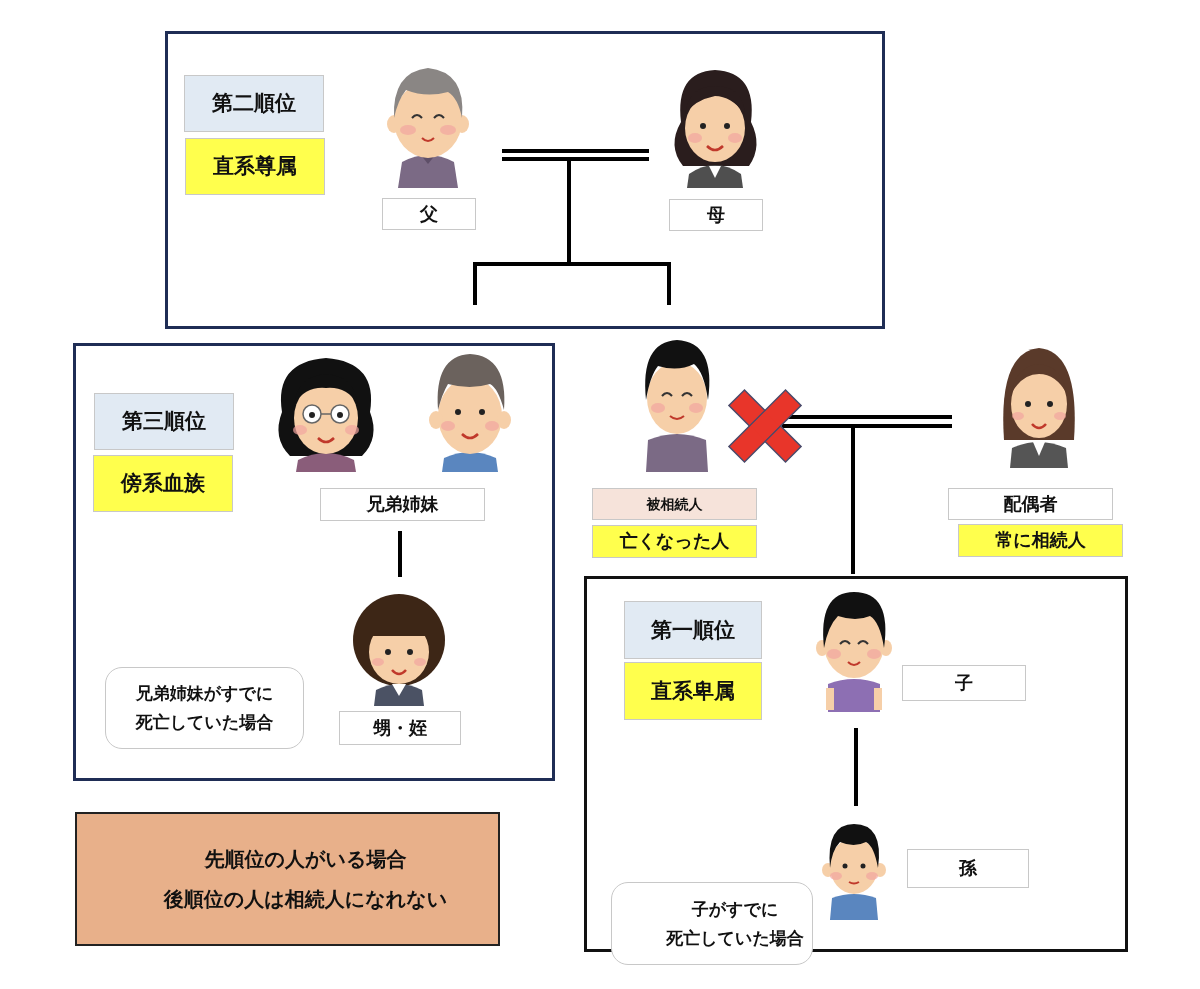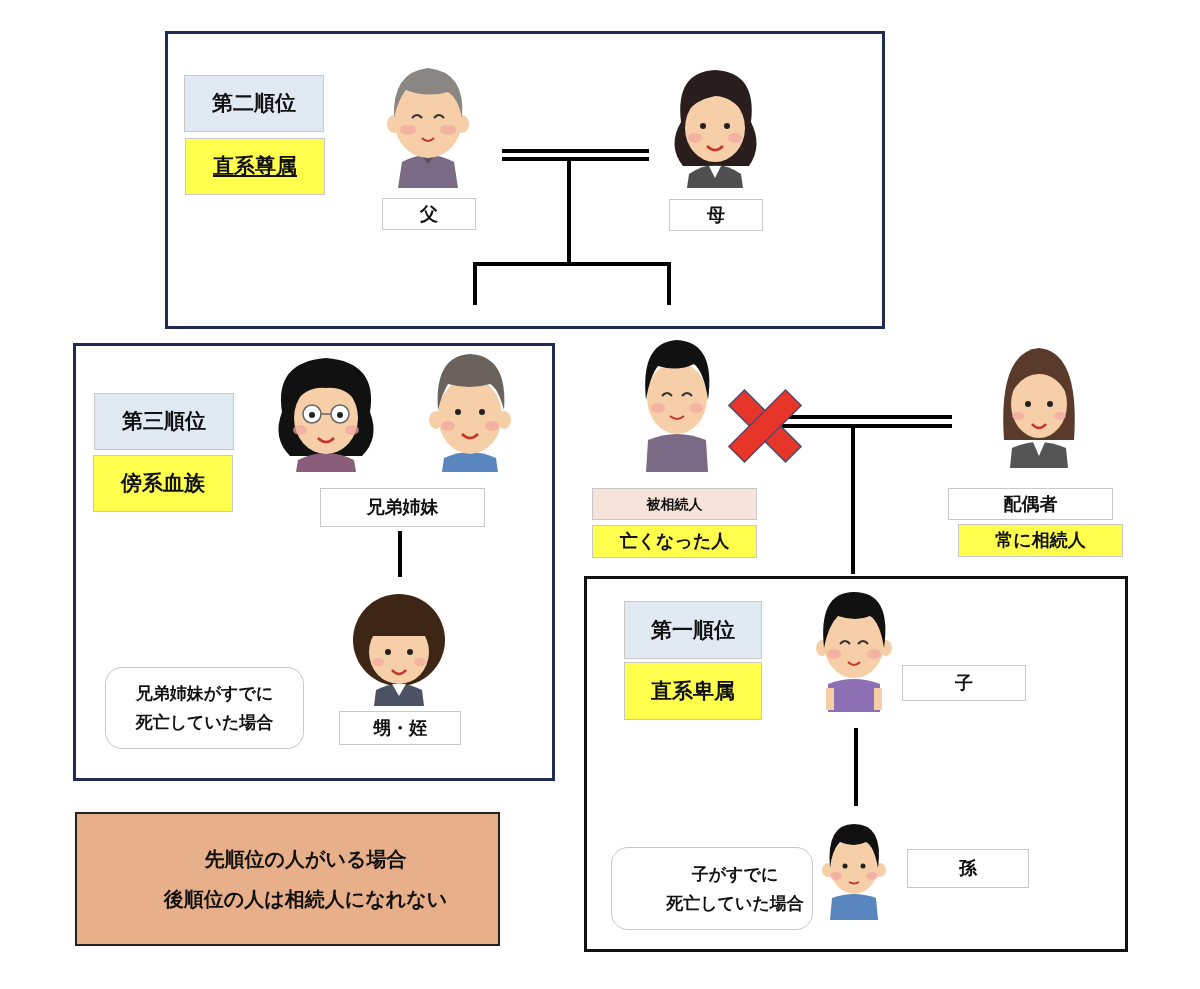--- a/index.html
+++ b/index.html
@@ -29,45 +29,45 @@
 
   .line { position: absolute; background: #000; }
   .person { position: absolute; }
   svg.overlay { position: absolute; left: 0; top: 0; }
 </style>
 </head>
 <body>
 
 <div class="frame navy" style="left:165px;top:31px;width:720px;height:298px;"></div>
 <div class="label rank" style="left:184px;top:75px;width:140px;height:57px;">第二順位</div>
-<div class="label cat" style="left:185px;top:138px;width:140px;height:57px;text-decoration:underline;">直系尊属</div>
+<div class="label cat" style="left:185px;top:138px;width:140px;height:57px;">直系尊属</div>
 <div class="label name" style="left:382px;top:198px;width:94px;height:32px;">父</div>
 <div class="label name" style="left:669px;top:199px;width:94px;height:32px;">母</div>
 
 <div class="frame navy" style="left:73px;top:343px;width:482px;height:438px;"></div>
 <div class="label rank" style="left:94px;top:393px;width:140px;height:57px;">第三順位</div>
 <div class="label cat" style="left:93px;top:455px;width:140px;height:57px;">傍系血族</div>
-<div class="label name" style="left:320px;top:488px;width:165px;height:39px;">兄弟姉妹</div>
+<div class="label name" style="left:320px;top:488px;width:165px;height:33px;">兄弟姉妹</div>
 <div class="label name" style="left:339px;top:711px;width:122px;height:34px;">甥・姪</div>
 <div class="label note" style="left:105px;top:667px;width:199px;height:82px;flex-direction:column;">
   <span>兄弟姉妹がすでに</span>
   <span>死亡していた場合</span>
 </div>
 
 <div class="label pink" style="left:592px;top:488px;width:165px;height:32px;">被相続人</div>
 <div class="label yel" style="left:592px;top:525px;width:165px;height:33px;">亡くなった人</div>
 <div class="label name" style="left:948px;top:488px;width:165px;height:32px;">配偶者</div>
 <div class="label yel" style="left:958px;top:524px;width:165px;height:33px;">常に相続人</div>
 
 <div class="frame black" style="left:584px;top:576px;width:544px;height:376px;"></div>
 <div class="label rank" style="left:624px;top:601px;width:138px;height:58px;">第一順位</div>
 <div class="label cat" style="left:624px;top:662px;width:138px;height:58px;">直系卑属</div>
 <div class="label name" style="left:902px;top:665px;width:124px;height:36px;">子</div>
 <div class="label name" style="left:907px;top:849px;width:122px;height:39px;">孫</div>
-<div class="label note" style="left:611px;top:847px;width:202px;height:83px;flex-direction:column;padding-left:46px;">
+<div class="label note" style="left:611px;top:882px;width:202px;height:83px;flex-direction:column;padding-left:46px;">
   <span>子がすでに</span>
   <span>死亡していた場合</span>
 </div>
 
 <div class="rule" style="left:75px;top:812px;width:425px;height:134px;">
   <span>先順位の人がいる場合</span>
   <span>後順位の人は相続人になれない</span>
 </div>
 
 <div class="line" style="left:502px;top:149px;width:147px;height:4px;"></div>

